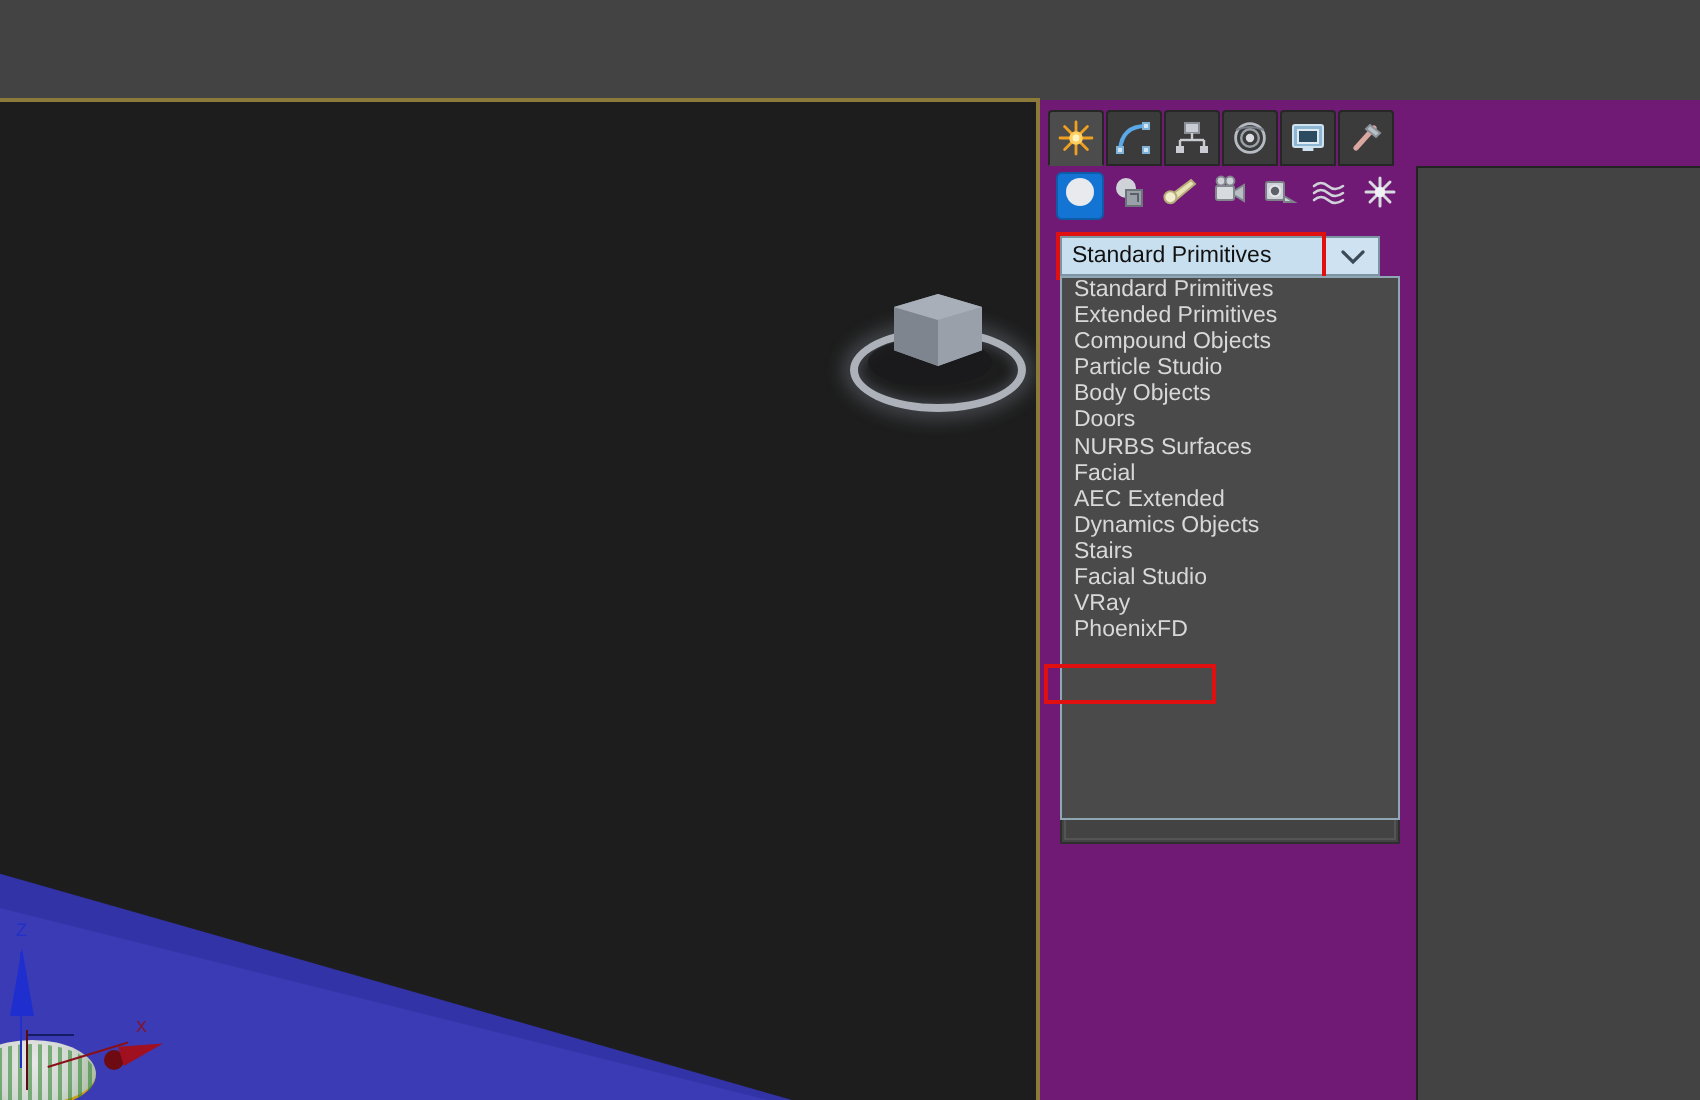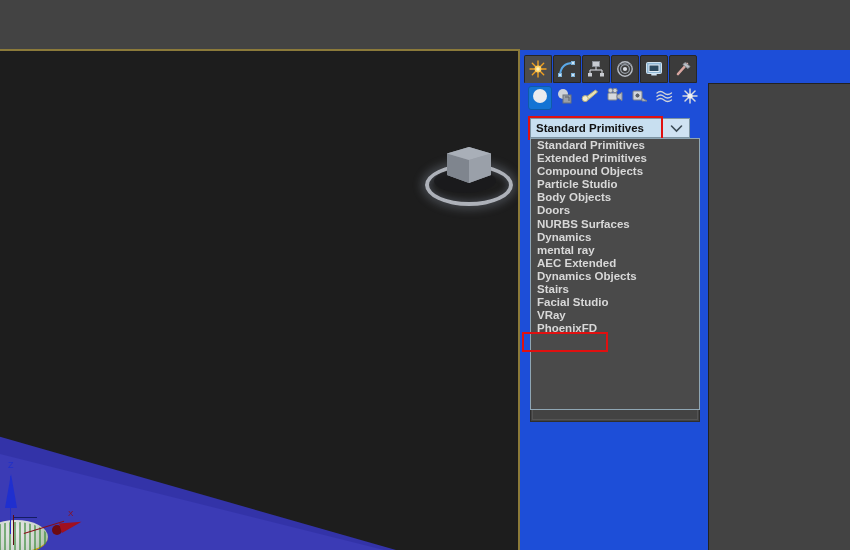--- a/index.html
+++ b/index.html
@@ -69,21 +69,21 @@
   .cube-body{position:absolute;left:0;top:6px;width:44px;height:36px;background:#8e939c;
      clip-path:polygon(0% 18%, 50% 0%, 100% 18%, 100% 78%, 50% 100%, 0% 78%);}
   .cube-l{position:absolute;left:0;top:6px;width:22px;height:36px;background:#7f858e;
      clip-path:polygon(0% 18%, 100% 36%, 100% 100%, 0% 78%);}
   .cube-r{position:absolute;left:22px;top:6px;width:22px;height:36px;background:#9aa0a9;
      clip-path:polygon(0% 36%, 100% 18%, 100% 78%, 0% 100%);}
   .cube-t{position:absolute;left:0;top:6px;width:44px;height:18px;background:#a9afb8;
      clip-path:polygon(0% 36%, 50% 0%, 100% 36%, 50% 72%);}
 
   
-  .cmd-panel{position:absolute;left:520px;top:50px;width:330px;height:500px;background:#1d4ed8;font-weight:bold;}
+  .cmd-panel{position:absolute;left:520px;top:50px;width:330px;height:500px;background:#701a75;}
 
   .tab-row{position:absolute;left:4px;top:5px;width:175px;height:28px;}
   .tab-btn{position:absolute;top:0;width:28px;height:28px;
     background:#3b3b3b;border:1px solid #262626;box-sizing:border-box;
     border-radius:2px 2px 0 0;
     display:flex;align-items:center;justify-content:center;}
   .tab-btn.active{background:#4c4c4c;border-bottom-color:#4c4c4c;}
   .tab-btn svg{display:block;}
 
   .cat-row{position:absolute;left:8px;top:36px;width:172px;height:26px;}
@@ -341,22 +341,21 @@
     </div>
 
     <div class="dropdown" id="dropdown-list">
         <div class="dd-item">Standard Primitives</div>
         <div class="dd-item">Extended Primitives</div>
         <div class="dd-item">Compound Objects</div>
         <div class="dd-item">Particle Studio</div>
         <div class="dd-item">Body Objects</div>
         <div class="dd-item">Doors</div>
         <div class="dd-item">NURBS Surfaces</div>
-        <div class="dd-item">Dynamics</div>
-        <div class="dd-item">mental ray</div>
+        <div class="dd-item">Facial</div>
         <div class="dd-item">AEC Extended</div>
         <div class="dd-item">Dynamics Objects</div>
         <div class="dd-item">Stairs</div>
         <div class="dd-item">Facial Studio</div>
         <div class="dd-item">VRay</div>
         <div class="dd-item">PhoenixFD</div>
       </div>
     <div class="anno-rayfire"></div>
 
     <div class="right-panel"></div>

